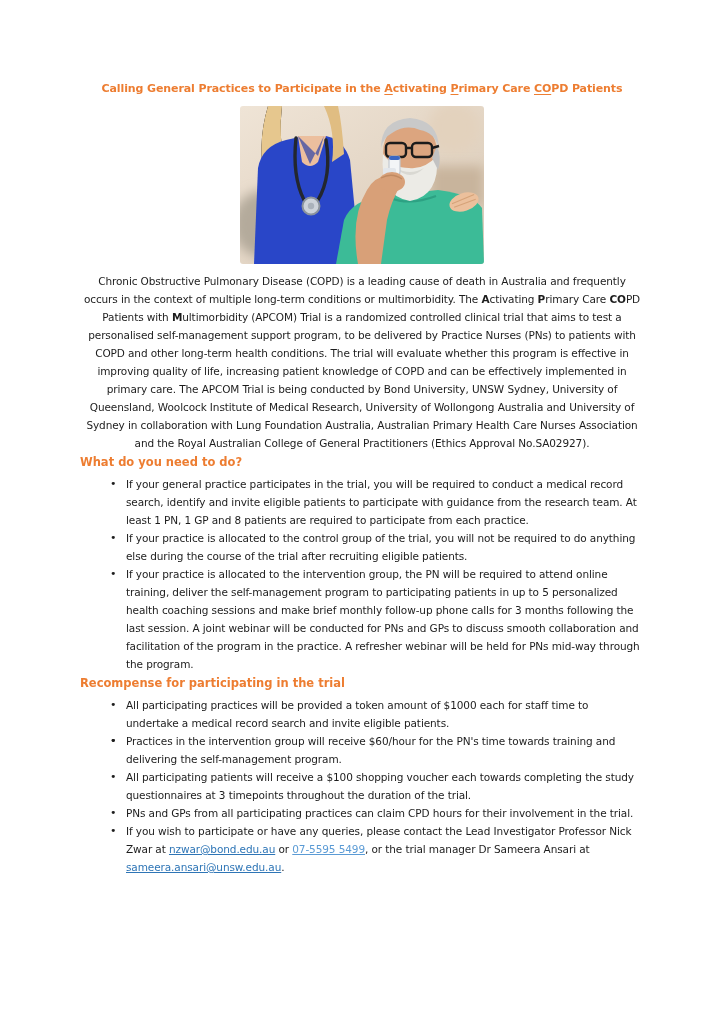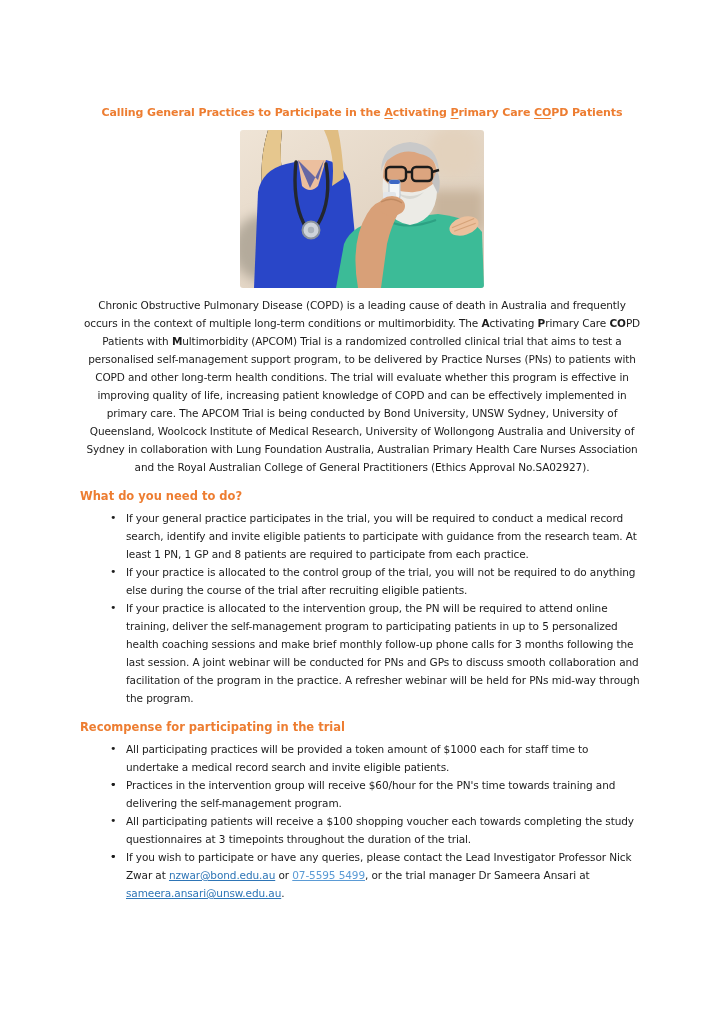--- a/index.html
+++ b/index.html
@@ -14,21 +14,21 @@
   body {
     width: 724px; height: 1024px;
     background: var(--page-bg);
     font-family: "DejaVu Sans", sans-serif;
     color: var(--text);
     overflow: hidden;
   }
   .page {
     position: relative;
     width: 724px; height: 1024px;
-    padding: 102px 80px 0 80px;
+    padding: 78px 80px 0 80px;
   }
   .doc-title {
     text-align: center;
     color: var(--accent);
     font-weight: 700;
     font-size: 11px;
     line-height: 21px;
     letter-spacing: -0.1px;
     margin: 0 0 7px 0;
   }
@@ -44,21 +44,21 @@
     font-size: 10.5px;
     line-height: 18px;
     letter-spacing: -0.1px;
   }
   .intro { margin: 4px 0 0 0; text-align: center; }
   .section-heading {
     color: var(--accent);
     font-weight: 700;
     font-size: 11.5px;
     line-height: 15px;
-    margin: 13px 0 5px 0;
+    margin: 3px 0 5px 0;
   }
   ul.bullets { list-style: none; margin: 0; padding: 0 0 0 30px; }
   ul.bullets li { position: relative; padding-left: 16px; }
   ul.bullets .marker {
     position: absolute; left: 0; top: 0;
     font-size: 11px; line-height: 18px;
   }
   .u { text-decoration: underline; text-underline-offset: 2px; }
   strong { font-weight: 700; }
   a.link { color: var(--link); text-decoration: underline; text-underline-offset: 1px; cursor: pointer; }
@@ -154,21 +154,21 @@
           <li><span class="marker">•</span><span>If your practice is allocated to the intervention group, the PN will be required to attend online training, deliver the self-management program to participating patients in up to 5 personalized health coaching sessions and make brief monthly follow-up phone calls for 3 months following the last session. A joint webinar will be conducted for PNs and GPs to discuss smooth collaboration and facilitation of the program in the practice. A refresher webinar will be held for PNs mid-way through the program.</span></li>
         </ul>
       </div>
       <div>
         <div class="section-heading">Recompense for participating in the trial</div>
         <ul class="bullets body-text">
           <li><span class="marker">•</span><span>All participating practices will be provided a token amount of $1000 each for staff time to undertake a medical record search and invite eligible patients.</span></li>
           <li><span class="marker">•</span></li>
           <li><span class="marker">•</span><span>Practices in the intervention group will receive $60/hour for the PN's time towards training and delivering the self-management program.</span></li>
           <li><span class="marker">•</span><span>All participating patients will receive a $100 shopping voucher each towards completing the study questionnaires at 3 timepoints throughout the duration of the trial.</span></li>
-          <li><span class="marker">•</span></li>
+          <li><span class="marker">•</span><span>PNs and GPs from all participating practices can claim CPD hours for their involvement in the trial.</span></li>
         </ul>
       </div>
       <div>
         <ul class="bullets body-text">
           <li><span class="marker">•</span><span>If you wish to participate or have any queries, please contact the Lead Investigator Professor Nick Zwar at </span><a class="link" href="#">nzwar@bond.edu.au</a><span> or </span><span class="phone">07-5595 5499</span><span>, or the trial manager Dr Sameera Ansari at </span><a class="link" href="#">sameera.ansari@unsw.edu.au</a><span>.</span></li>
         </ul>
       </div>
     </div>
 
 </div>

